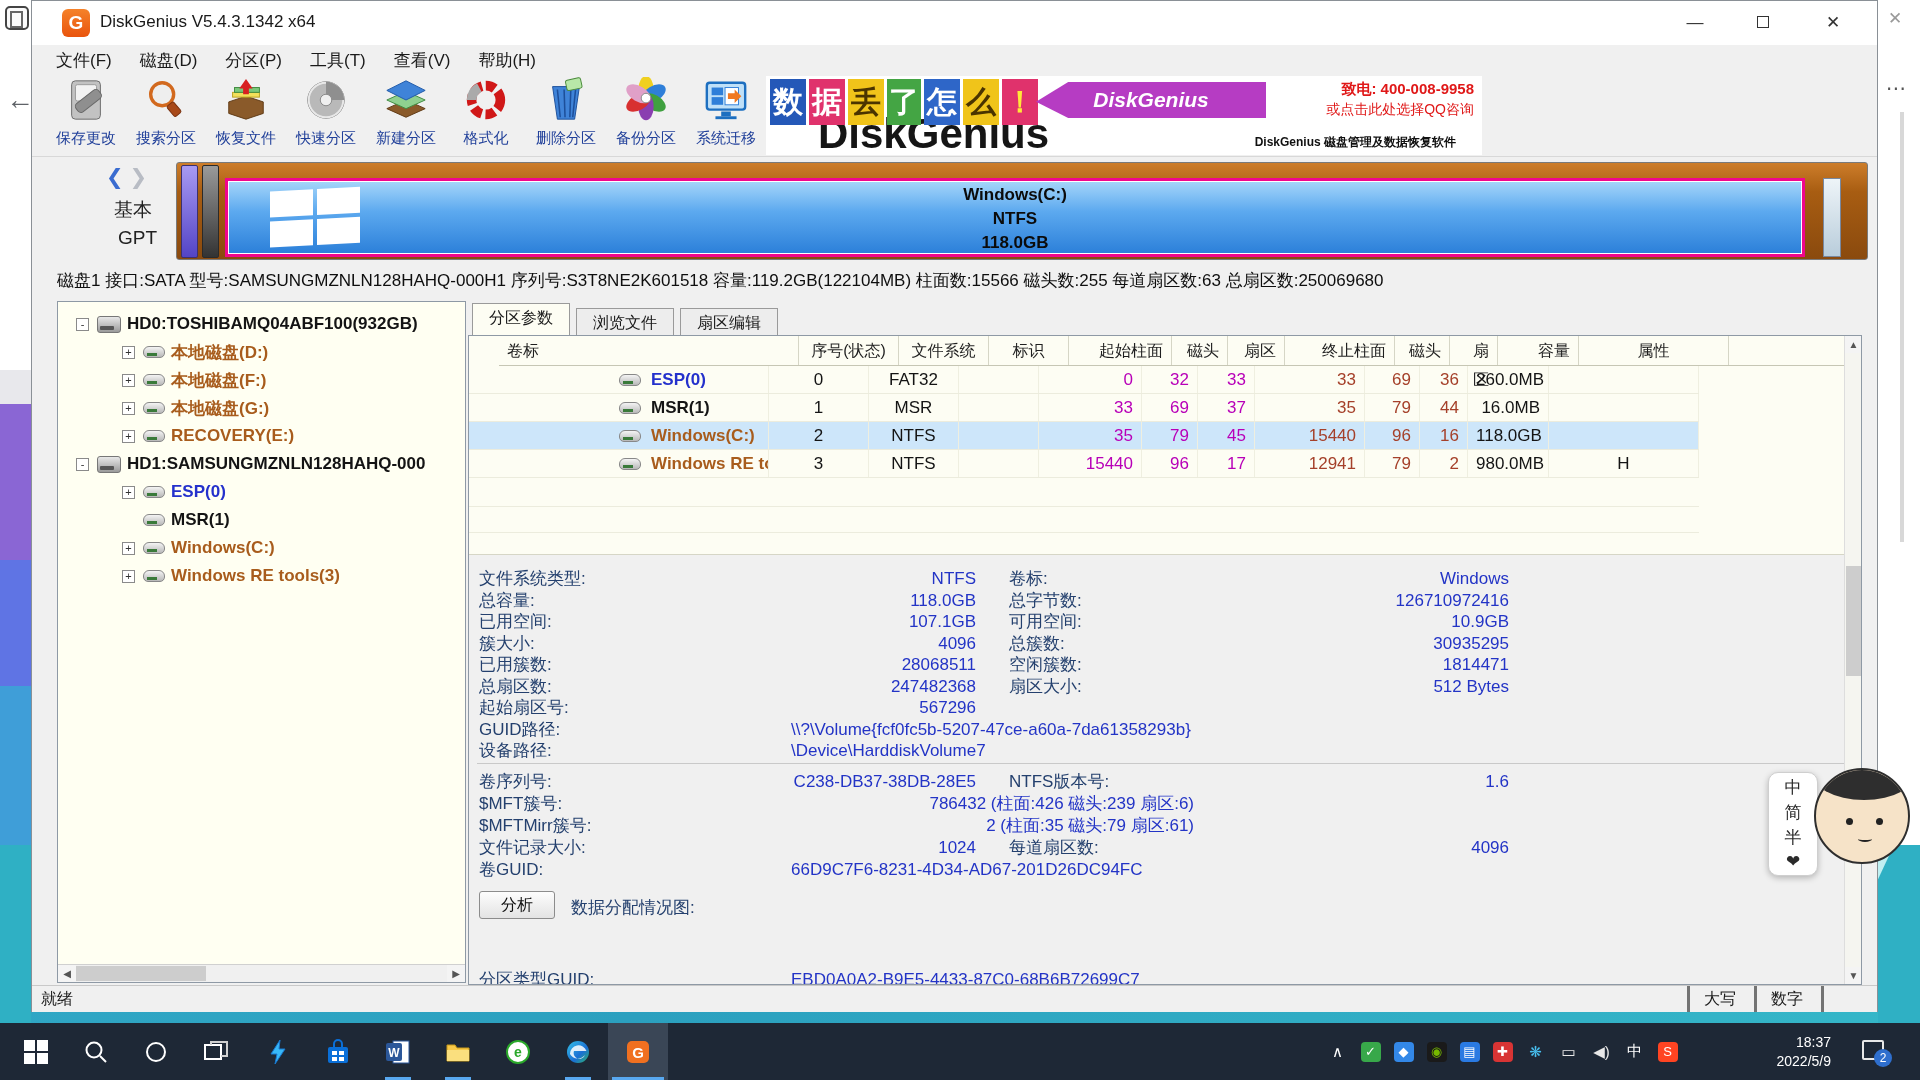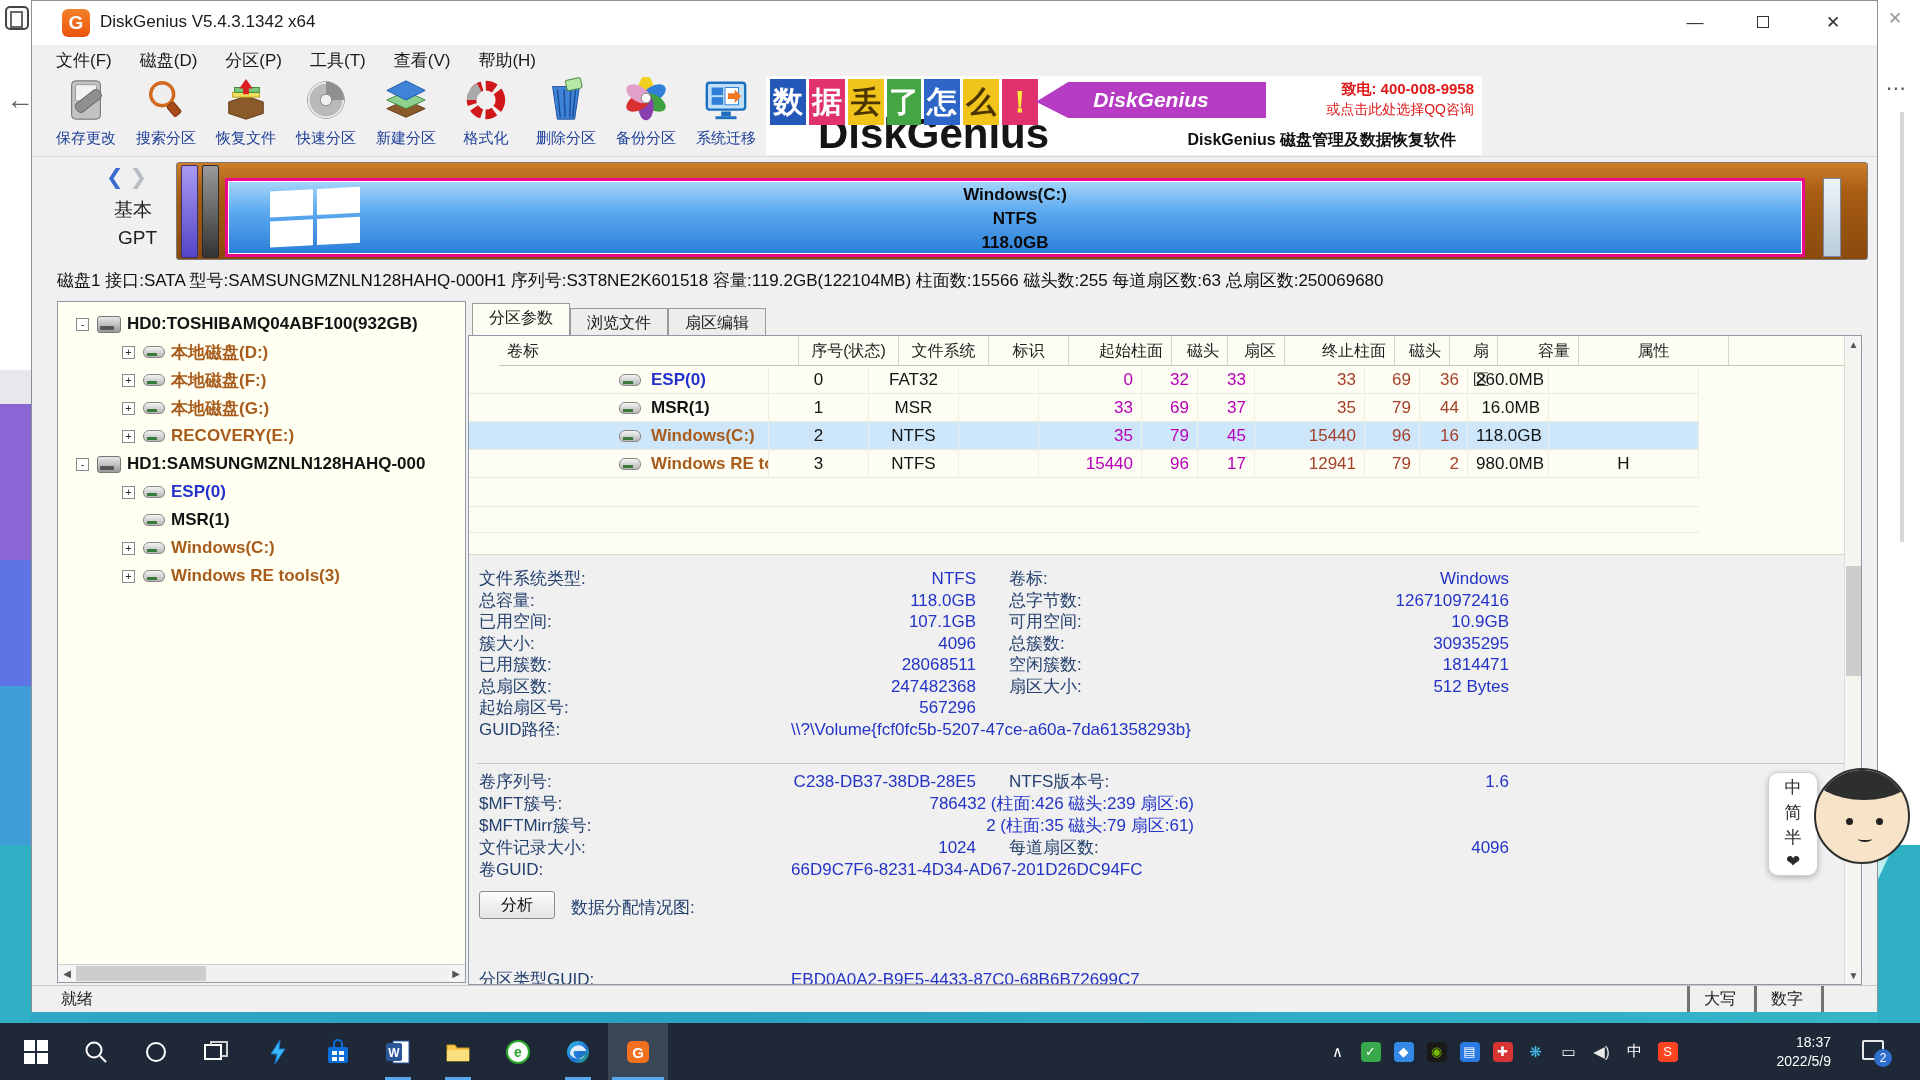--- a/index.html
+++ b/index.html
@@ -51,21 +51,21 @@
   
   #banner { position:absolute; left:734px; top:1px; width:716px; height:79px; background:#ffffff; overflow:hidden; }
   #banner-big { position:absolute; left:52px; top:34px; font-size:42px; font-weight:900; color:#151515; letter-spacing:0; }
   #banner-tiles { position:absolute; left:4px; top:3px; display:flex; gap:3px; }
   .tile { height:46px; min-width:36px; padding:0 2px; font-size:30px; font-weight:bold; text-align:center; line-height:46px; }
   #banner-ribbon { position:absolute; left:270px; top:6px; width:230px; height:36px; background:#b63cc3;
     clip-path:polygon(0 55%,14% 0,100% 0,100% 100%,14% 100%); color:#fff; font-size:21px; font-weight:bold;
     font-style:italic; text-align:center; line-height:36px; }
   #banner-phone { position:absolute; right:8px; top:4px; color:#e01818; font-weight:bold; font-size:15px; }
   #banner-qq { position:absolute; right:8px; top:25px; color:#e01818; font-size:14px; }
-  #banner-tagline { position:absolute; right:26px; bottom:4px; color:#101010; font-weight:bold; font-size:16px; }
+  #banner-tagline { position:absolute; right:26px; bottom:4px; color:#101010; font-weight:bold; font-size:12px; }
 
   
   #diskpanel { position:absolute; left:0; top:156px; width:100%; height:108px; background:#f0f0f0; }
   #nav-arrows { position:absolute; left:74px; top:8px; font-size:21px; }
   #nav-left { color:#3a6cd0; } #nav-right { color:#b8bcc4; }
   #mode-basic { position:absolute; left:82px; top:40px; font-size:19px; color:#222; }
   #mode-gpt { position:absolute; left:86px; top:70px; font-size:19px; color:#222; }
   #diskbar { position:absolute; left:144px; top:5px; width:1692px; height:98px; border:1px solid #7a7a7a;
     border-radius:3px; background:linear-gradient(#cd7d2a 0,#a85d12 30%,#8a4a0e 100%); }
   #strip-esp { position:absolute; left:4px; top:2px; width:17px; height:93px; border:1px solid #3a3070;
@@ -104,21 +104,21 @@
   .part-ico::after { content:""; position:absolute; left:3px; bottom:1px; width:10px; height:3px; background:#3a7a3a; }
   .tree-label { font-size:17px; font-weight:bold; }
   .c-black { color:#141414; } .c-brown { color:#a85c1c; } .c-blue { color:#2431cc; }
   #tree-hscroll { position:absolute; left:0; bottom:0; width:100%; height:18px; background:#f0f0f0; border-top:1px solid #d0d0d0; }
   .scr-btn { position:absolute; top:0; width:18px; height:17px; background:#f4f4f4; color:#555;
     font-size:10px; text-align:center; line-height:17px; }
   #tree-thumb { position:absolute; left:18px; top:1px; width:130px; height:15px; background:#cdcdcd; }
 
   
   #right-panel { position:absolute; left:436px; top:0; width:1409px; height:686px; }
-  #tabs { position:absolute; left:4px; top:4px; height:32px; display:flex; align-items:flex-end; }
+  #tabs { position:absolute; left:4px; top:4px; height:32px; display:flex; align-items:flex-end;gap:6px; }
   .tab { padding:4px 16px 5px; font-size:16px; color:#1a1a1a; border:1px solid #9a9a9a; border-bottom:none;
     background:#ededed; height:27px; }
   .tab.active { background:#fdfdf3; height:32px; position:relative; z-index:2; }
   #panel-body { position:absolute; left:0; top:36px; width:1394px; height:650px; background:#fdfdf3;
     border:1px solid #8e99a5; overflow:hidden; }
 
   
   #thead { position:absolute; left:0; top:0; height:30px; width:100%; border-bottom:1px solid #c6c6b4; display:flex;margin-left:30px; }
   .th { font-size:16px; color:#1f1f1f; line-height:29px; border-right:1px solid #d6d6c6; padding:0 8px; flex:none; }
   .trow { position:absolute; left:0; height:28px; display:flex; border-bottom:1px solid #ececdd; width:1230px; }
@@ -148,21 +148,21 @@
   #partial-row { top:414px; }
 
   
   #v-scroll { position:absolute; right:0; top:0; width:17px; height:648px; background:#f5f5f0; border-left:1px solid #ddd; }
   #v-scroll .scr-btn { width:17px; }
   #v-thumb { position:absolute; left:1px; top:230px; width:15px; height:110px; background:#cdcdcd; }
 
   
   #statusbar { position:absolute; left:0; top:984px; width:100%; height:27px; background:#f0f0f0;
     border-top:1px solid #c9c9c9; font-size:16px; color:#1a1a1a; }
-  #status-ready { position:absolute; left:29px; top:3px; }
+  #status-ready { position:absolute; left:9px; top:3px; }
   .status-cell { position:absolute; top:0; height:100%; border-left:3px solid #737373; padding:3px 0 0 14px; width:65px; }
 
   
   #taskbar { position:absolute; left:0; top:1023px; width:1920px; height:57px; background:#1e2836; }
   .tb-cell { position:absolute; top:0; height:57px; display:flex; align-items:center; justify-content:center; }
   .tb-cell svg { width:26px; height:26px; }
   .tb-cell.active { background:#3a4656; }
   .underline { position:absolute; bottom:0; left:50%; transform:translateX(-50%); width:26px; height:3px; background:#58a8f0; }
   .underline.full { width:52px; }
   .tray-item { position:absolute; top:0; height:57px; width:31px; display:flex; align-items:center;
@@ -550,20 +550,24 @@
                 <span class="dv dv2">512 Bytes</span>
               </div>
               <div class="drow" style="top: 142px;">
                 <span class="dl dl1">起始扇区号:</span>
                 <span class="dv dv1">567296</span>
               </div>
               <div class="drow" style="top: 163.5px;">
                 <span class="dl dl1">GUID路径:</span>
                 <span class="dv dv1 left">\\?\Volume{fcf0fc5b-5207-47ce-a60a-7da61358293b}</span>
               </div>
+              <div class="drow" style="top: 185px;">
+                <span class="dl dl1">设备路径:</span>
+                <span class="dv dv1 left">\Device\HarddiskVolume7</span>
+              </div>
               <div class="drow" style="top: 216px;">
                 <span class="dl dl1">卷序列号:</span>
                 <span class="dv dv1">C238-DB37-38DB-28E5</span>
                 <span class="dl dl2">NTFS版本号:</span>
                 <span class="dv dv2">1.6</span>
               </div>
               <div class="drow" style="top: 238px;">
                 <span class="dl dl1">$MFT簇号:</span>
                 <span class="dv dv1 mid">786432 (柱面:426 磁头:239 扇区:6)</span>
               </div>

